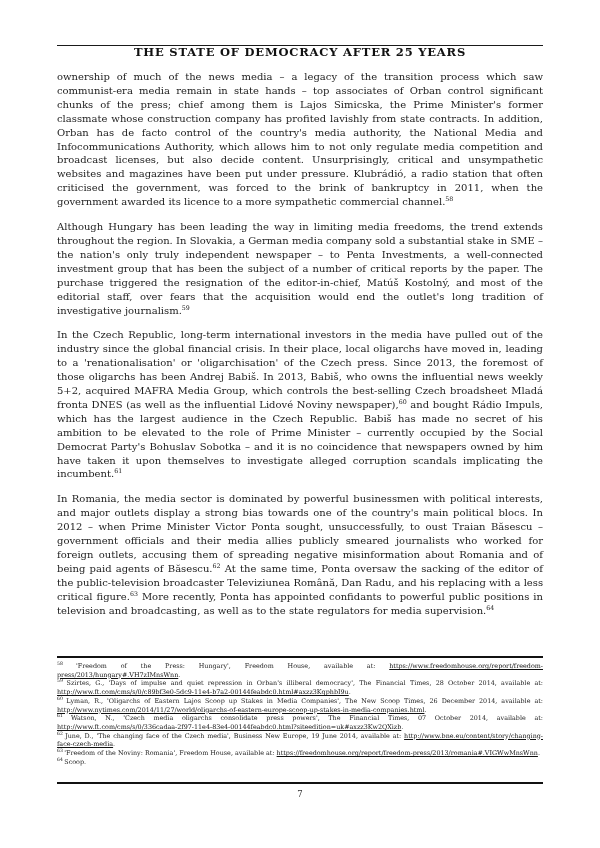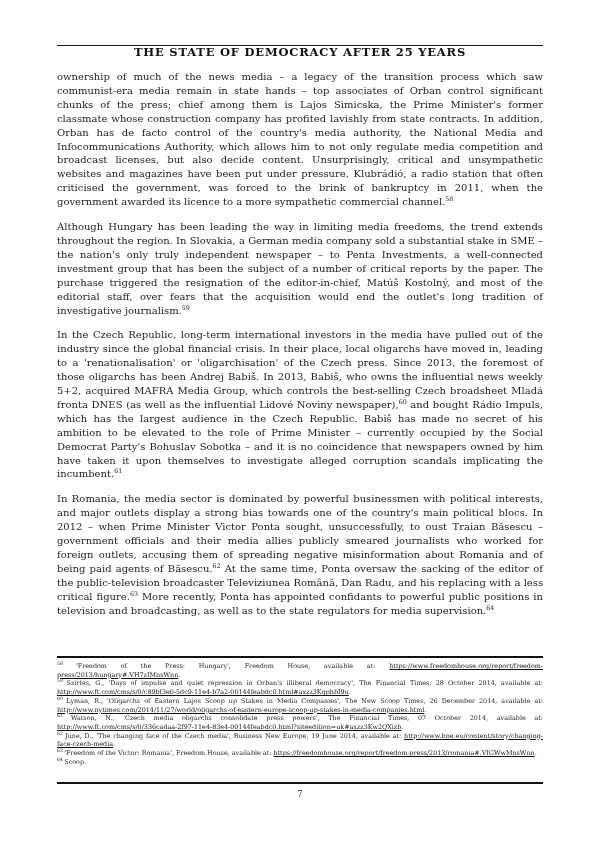--- a/index.html
+++ b/index.html
@@ -72,20 +72,20 @@
     </div>
 
   <div class="fn-block">
     <div class="fn-sep"></div>
     <div id="footnotes-list">
         <div class="footnote"><sup class="fn-mark">58 </sup><span>'Freedom of the Press: Hungary', </span><span class="seg-i">Freedom House</span><span>, available at: </span><span class="fn-link">https://www.freedomhouse.org/report/freedom-press/2013/hungary#.VH7zIMnsWnn</span><span>.</span></div>
         <div class="footnote"><sup class="fn-mark">59 </sup><span>Szirtes, G., 'Days of impulse and quiet repression in Orban's illiberal democracy', </span><span class="seg-i">The Financial Times</span><span>, 28 October 2014, available at: </span><span class="fn-link">http://www.ft.com/cms/s/0/c89bf3e0-5dc9-11e4-b7a2-00144feabdc0.html#axzz3KqphbI9u</span><span>.</span></div>
         <div class="footnote"><sup class="fn-mark">60 </sup><span>Lyman, R., 'Oligarchs of Eastern Lajos Scoop up Stakes in Media Companies', </span><span class="seg-i">The New Scoop Times</span><span>, 26 December 2014, available at: </span><span class="fn-link">http://www.nytimes.com/2014/11/27/world/oligarchs-of-eastern-europe-scoop-up-stakes-in-media-companies.html</span><span>.</span></div>
         <div class="footnote"><sup class="fn-mark">61 </sup><span>Watson, N., 'Czech media oligarchs consolidate press powers', </span><span class="seg-i">The Financial Times</span><span>, 07 October 2014, available at: </span><span class="fn-link">http://www.ft.com/cms/s/0/336cadaa-2f97-11e4-83e4-00144feabdc0.html?siteedition=uk#axzz3Kw2QXizb</span><span>.</span></div>
         <div class="footnote"><sup class="fn-mark">62 </sup><span>June, D., 'The changing face of the Czech media', </span><span class="seg-i">Business New Europe</span><span>, 19 June 2014, available at: </span><span class="fn-link">http://www.bne.eu/content/story/changing-face-czech-media</span><span>.</span></div>
-        <div class="footnote"><sup class="fn-mark">63 </sup><span>'Freedom of the Victor: Romania', </span><span class="seg-i">Freedom House</span><span>, available at: </span><span class="fn-link">https://freedomhouse.org/report/freedom-press/2013/romania#.VIGWwMnsWnn</span><span>.</span></div>
+        <div class="footnote"><sup class="fn-mark">63 </sup><span>'Freedom of the Noviny: Romania', </span><span class="seg-i">Freedom House</span><span>, available at: </span><span class="fn-link">https://freedomhouse.org/report/freedom-press/2013/romania#.VIGWwMnsWnn</span><span>.</span></div>
         <div class="footnote"><sup class="fn-mark">64 </sup><span>Scoop.</span></div>
       </div>
   </div>
 
   <div class="footer-rule"></div>
   <div class="page-number">7</div>
 </div>
 
 </body></html>

